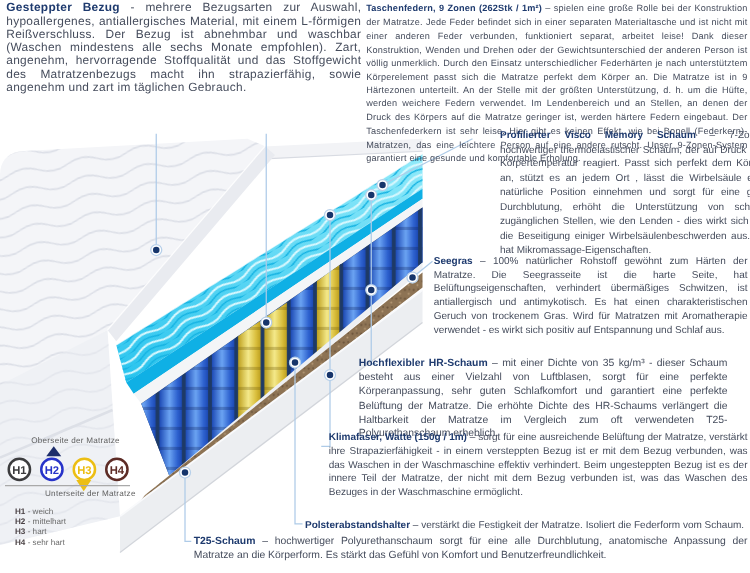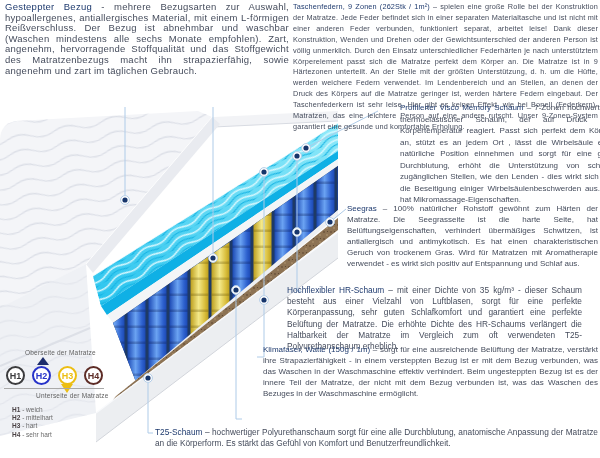--- a/index.html
+++ b/index.html
@@ -1,19 +1,19 @@
 <!DOCTYPE html>
 <html><head>
 <meta charset="utf-8">
 <style>
   html,body{margin:0;padding:0;background:#fff;}
   #page{position:relative;width:600px;height:458px;background:#ffffff;overflow:hidden;
         font-family:"Liberation Sans",sans-serif;color:#454c5c;}
   .para{position:absolute;text-align:justify;}
-  .para .hd{font-weight:normal;color:#1e3a6e;}
+  .para .hd{font-weight:bold;color:#1e3a6e;}
   .s-left  {left:5px;  top:2px;  width:284px;font-size:9.5px;line-height:10.6px;letter-spacing:.25px;}
   .s-tasch {left:293px;top:2px;  width:305px;font-size:7.3px;line-height:10.9px;letter-spacing:.15px;}
   .s-prof  {left:400px;top:102px;width:213px;font-size:8px;  line-height:11.5px;}
   .s-see   {left:347px;top:203px;width:251px;font-size:8px;  line-height:11px;}
   .s-hr    {left:287px;top:285px;width:295px;font-size:8.3px;line-height:11.2px;}
   .s-klima {left:263px;top:344px;width:335px;font-size:8px;  line-height:11px;}
   .s-polst {left:244px;top:414px;width:356px;font-size:8px;  line-height:11px;}
   .s-t25   {left:155px;top:427px;width:443px;font-size:8.3px;line-height:11px;}
   svg{position:absolute;}
   #mattress-svg{left:0;top:104px;}
@@ -203,20 +203,23 @@
   </div>
 
   <div class="para s-hr">
     <b class="hd">Hochflexibler HR-Schaum</b><span> –  mit einer Dichte von 35 kg/m³ - dieser Schaum besteht aus einer Vielzahl von Luftblasen, sorgt für eine perfekte Körperanpassung, sehr guten Schlafkomfort und garantiert eine perfekte Belüftung der Matratze. Die erhöhte Dichte des HR-Schaums verlängert die Haltbarkeit der Matratze im Vergleich zum oft verwendeten T25-Polyurethanschaum erheblich.</span>
   </div>
 
   <div class="para s-klima">
     <b class="hd">Klimafaser, Watte (150g / 1m)</b><span> –  sorgt für eine ausreichende Belüftung der Matratze, verstärkt ihre Strapazierfähigkeit - in einem versteppten Bezug ist er mit dem Bezug verbunden, was das Waschen in der Waschmaschine effektiv verhindert. Beim ungesteppten Bezug ist es der innere Teil der Matratze, der nicht mit dem Bezug verbunden ist, was das Waschen des Bezuges in der Waschmaschine ermöglicht.</span>
   </div>
 
+  <div class="para s-polst">
+    <b class="hd">Polsterabstandshalter</b><span> – verstärkt die Festigkeit der Matratze. Isoliert die Federform vom Schaum.</span>
+  </div>
 
   <div class="para s-t25">
     <b class="hd">T25-Schaum</b><span> – hochwertiger Polyurethanschaum sorgt für eine alle Durchblutung, anatomische Anpassung der Matratze an die Körperform. Es stärkt das Gefühl von Komfort und Benutzerfreundlichkeit.</span>
   </div>
 
   <div>
     <div class="hw-label" style="left:25px;top:349px;">Oberseite der Matratze</div>
 
     <div class="tri-up"></div>
     <div class="tri-down"></div>

